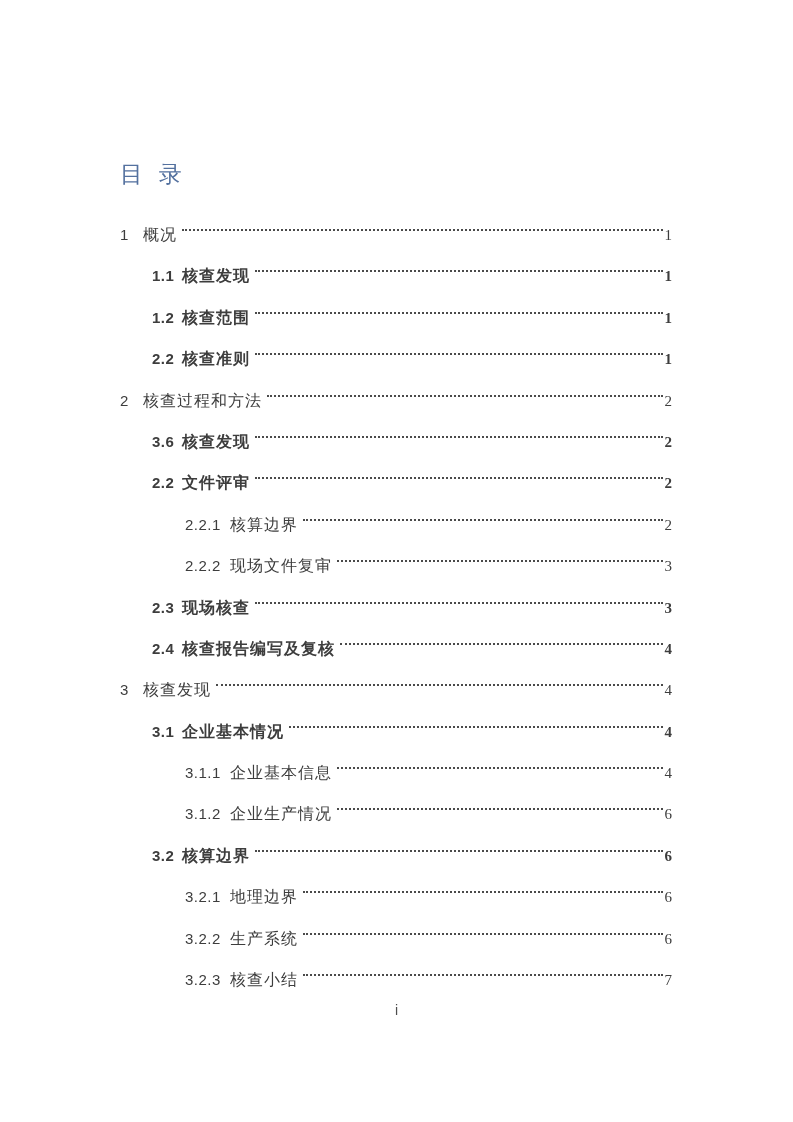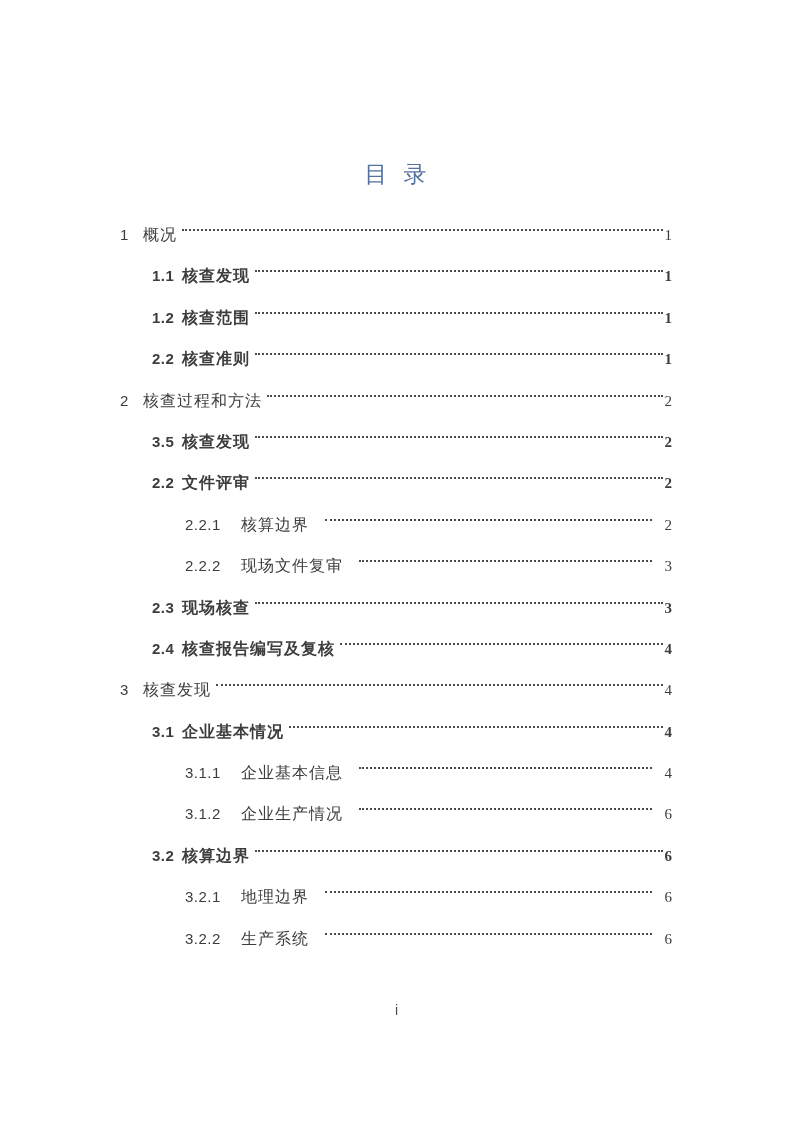--- a/index.html
+++ b/index.html
@@ -8,21 +8,20 @@
     position: relative;
     width: 793px;
     height: 1122px;
     margin: 0 auto;
     background: #ffffff;
     font-family: "Liberation Sans", sans-serif;
     padding: 160px 121px 0 120px;
     overflow: hidden;
   }
   .toc-title {
-    text-align: center;
     font-size: 23px;
     line-height: 28px;
     font-weight: normal;
     letter-spacing: 1px;
     white-space: pre;
     margin-bottom: 27px;
   }
   .toc { width: 100%; }
   .toc-row {
     display: flex;
@@ -35,21 +34,21 @@
   }
   .toc-row .num {
     flex: none;
     font-size: 15px;
     letter-spacing: 0.5px;
   }
   .toc-row.level-1 { padding-left: 0; }
   .toc-row.level-1 .num { width: 23px; }
   .toc-row.level-2 { padding-left: 32px; font-weight: bold; }
   .toc-row.level-2 .num { width: 30px; }
-  .toc-row.level-3 { padding-left: 65px; gap: 11px; }
+  .toc-row.level-3 { padding-left: 65px; }
   .toc-row.level-3 .num { width: 45px; }
   .toc-row .label {
     flex: none;
     letter-spacing: 1px;
     margin-top: 10px;
   }
   .toc-row .leader {
     flex: 1 1 auto;
     align-self: flex-end;
     margin: 0 2px 4px 5px;
@@ -100,21 +99,21 @@
     <span class="leader" style="border-bottom-color: rgb(74, 74, 74);"></span>
     <span class="pagenum">1</span>
   </div>
       <div class="toc-row level-1">
     <span class="num">2</span>
     <span class="label">核查过程和方法</span>
     <span class="leader" style="border-bottom-color: rgb(74, 74, 74);"></span>
     <span class="pagenum">2</span>
   </div>
       <div class="toc-row level-2">
-    <span class="num">3.5</span>
+    <span class="num">3.6</span>
     <span class="label">核查发现</span>
     <span class="leader" style="border-bottom-color: rgb(74, 74, 74);"></span>
     <span class="pagenum">2</span>
   </div>
       <div class="toc-row level-2">
     <span class="num">2.2</span>
     <span class="label">文件评审</span>
     <span class="leader" style="border-bottom-color: rgb(74, 74, 74);"></span>
     <span class="pagenum">2</span>
   </div>
@@ -177,17 +176,23 @@
     <span class="label">地理边界</span>
     <span class="leader" style="border-bottom-color: rgb(74, 74, 74);"></span>
     <span class="pagenum">6</span>
   </div>
       <div class="toc-row level-3">
     <span class="num">3.2.2</span>
     <span class="label">生产系统</span>
     <span class="leader" style="border-bottom-color: rgb(74, 74, 74);"></span>
     <span class="pagenum">6</span>
   </div>
+      <div class="toc-row level-3">
+    <span class="num">3.2.3</span>
+    <span class="label">核查小结</span>
+    <span class="leader" style="border-bottom-color: rgb(74, 74, 74);"></span>
+    <span class="pagenum">7</span>
+  </div>
     </div>
   <div class="footer" style="color: rgb(77, 77, 77);">
     <span>i</span>
   </div>
 </div>
 
 </body></html>

